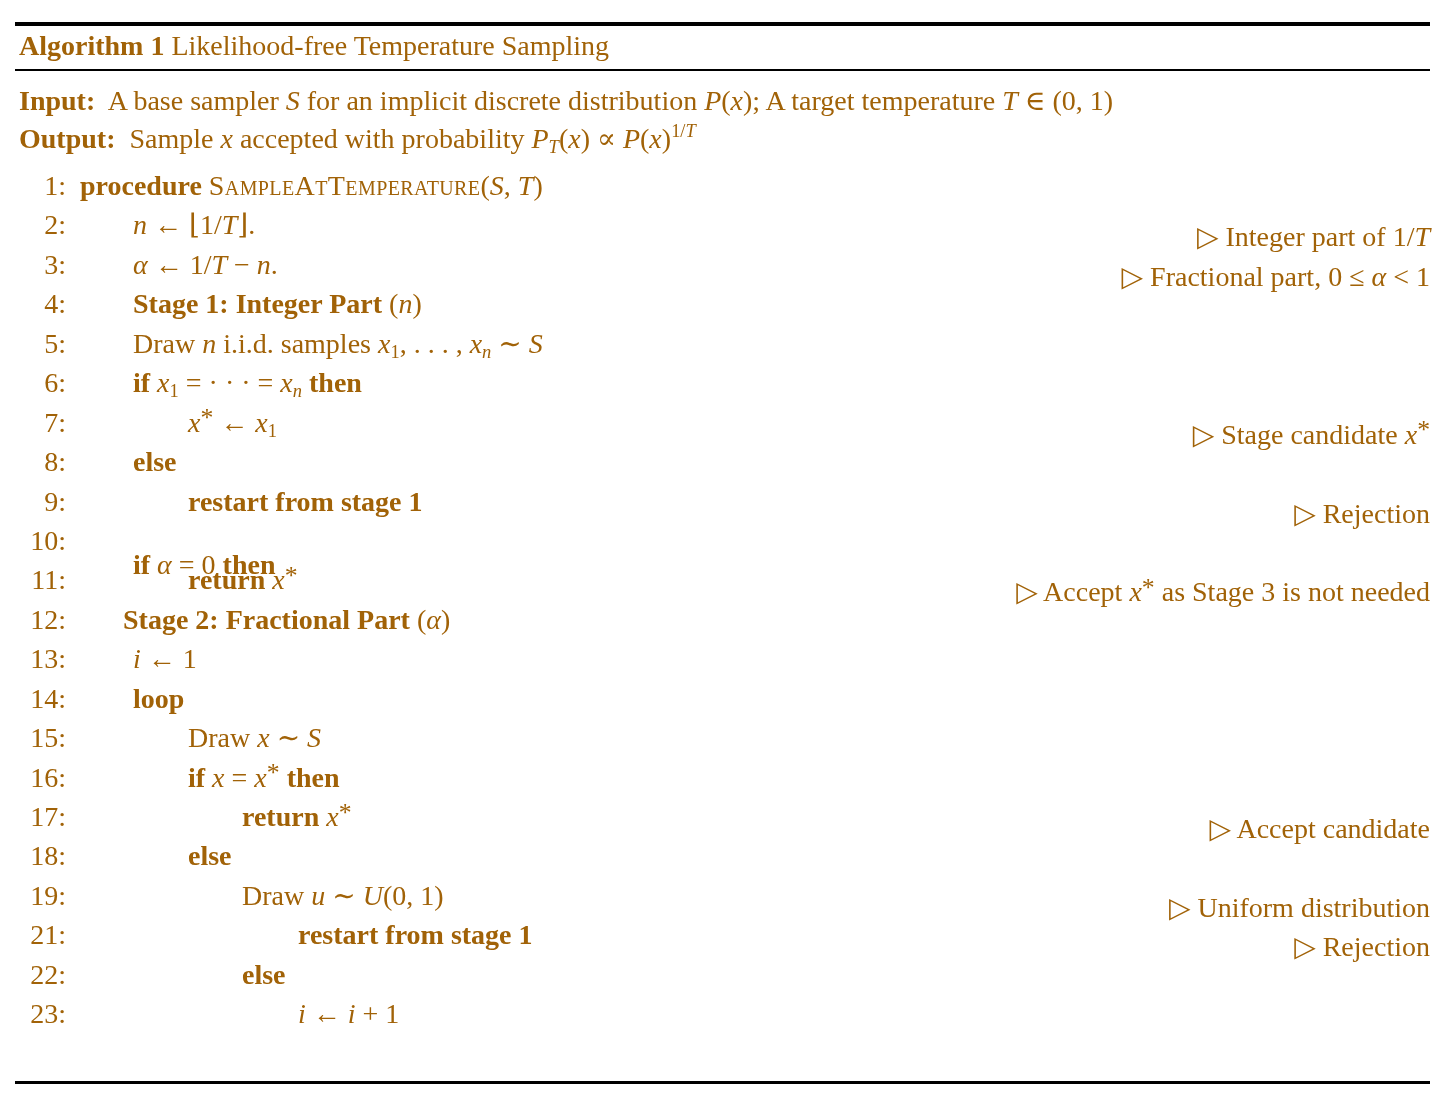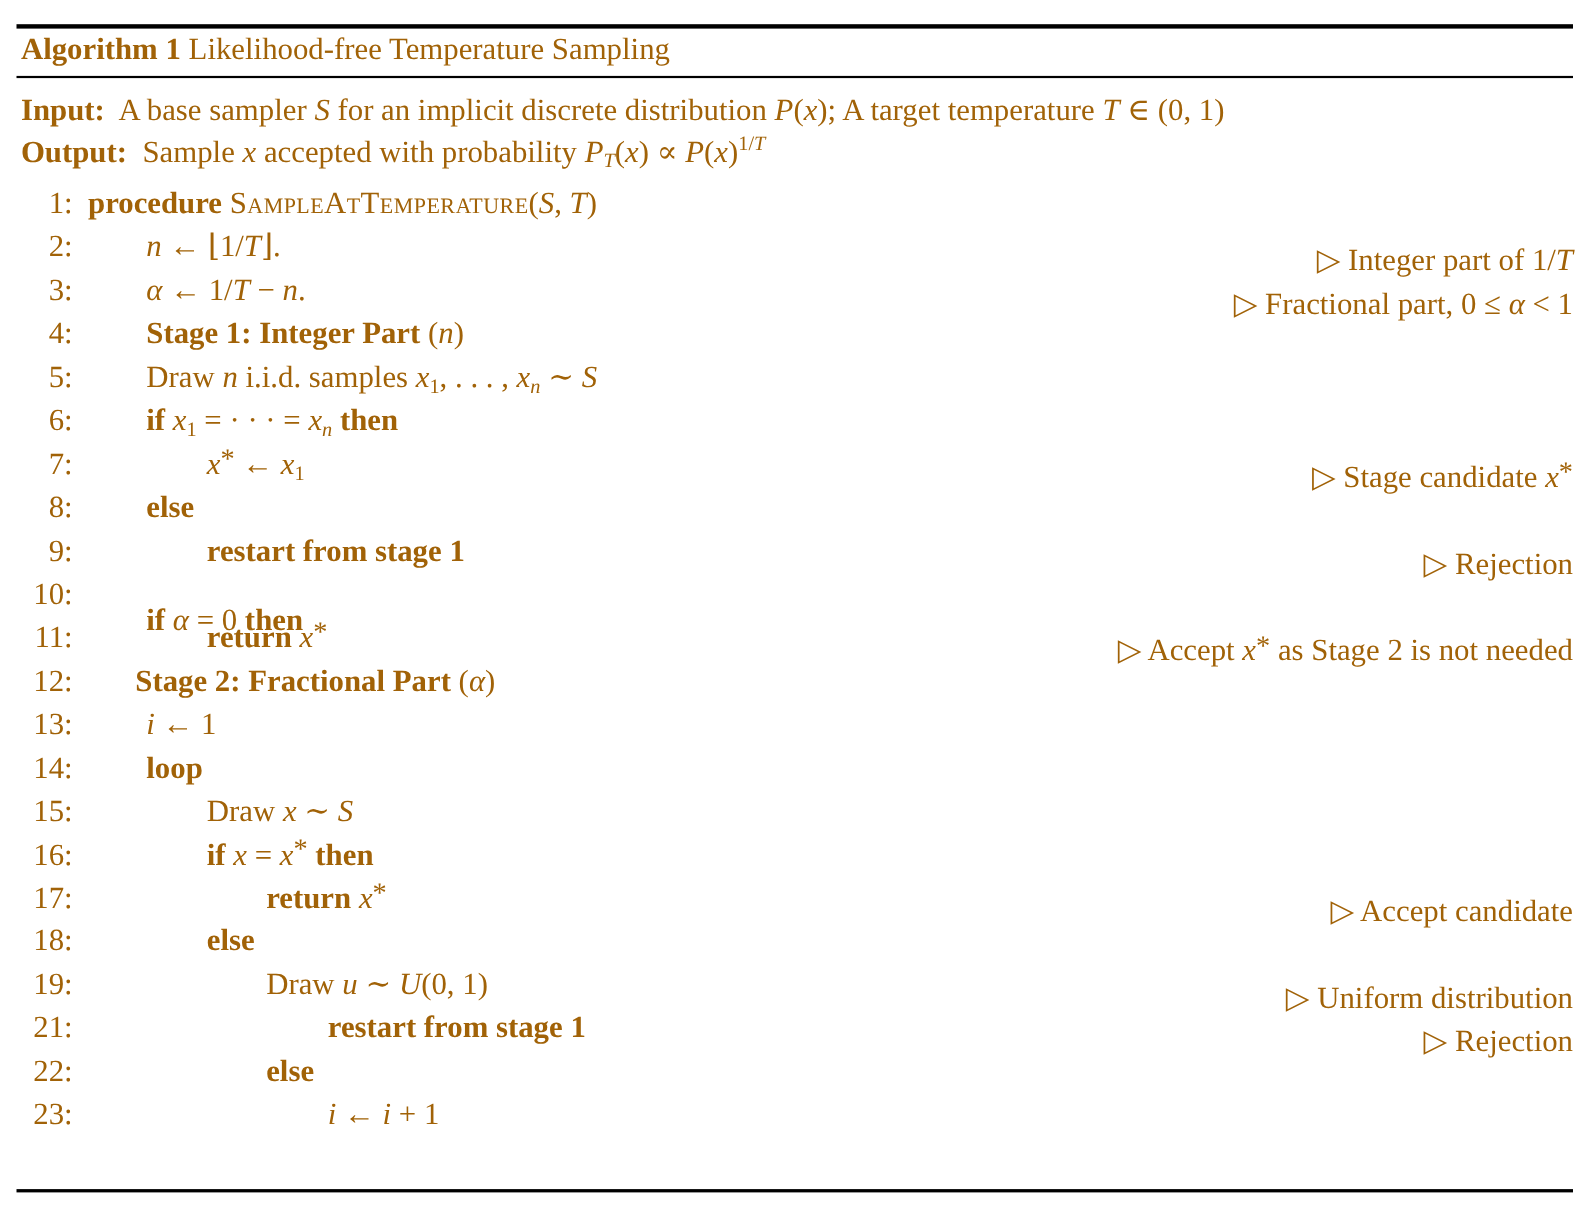--- a/index.html
+++ b/index.html
@@ -53,21 +53,21 @@
       <div class="aline"><span class="num">1:</span><span class="body" style="left: 65px;"><span class="tok t-b">procedure </span><span class="tok t-sc">SampleAtTemperature</span><span class="tok">(</span><span class="tok t-i">S</span><span class="tok">, </span><span class="tok t-i">T</span><span class="tok">)</span></span></div>
       <div class="aline"><span class="num">2:</span><span class="body" style="left: 118px;"><span class="tok t-i">n</span><span class="tok"> ← ⌊1/</span><span class="tok t-i">T</span><span class="tok">⌋.</span></span><span class="comment"><span class="tok">▷ Integer part of 1/</span><span class="tok t-i">T</span></span></div>
       <div class="aline"><span class="num">3:</span><span class="body" style="left: 118px;"><span class="tok t-i">α</span><span class="tok"> ← 1/</span><span class="tok t-i">T</span><span class="tok"> − </span><span class="tok t-i">n</span><span class="tok">.</span></span><span class="comment"><span class="tok">▷ Fractional part, 0 ≤ </span><span class="tok t-i">α</span><span class="tok"> &lt; 1</span></span></div>
       <div class="aline"><span class="num">4:</span><span class="body" style="left: 118px;"><span class="tok t-b">Stage 1: Integer Part</span><span class="tok"> (</span><span class="tok t-i">n</span><span class="tok">)</span></span></div>
       <div class="aline"><span class="num">5:</span><span class="body" style="left: 118px;"><span class="tok">Draw </span><span class="tok t-i">n</span><span class="tok"> i.i.d. samples </span><span class="tok t-i">x</span><span class="tok t-sub">1</span><span class="tok">, . . . , </span><span class="tok t-i">x</span><span class="tok t-subi">n</span><span class="tok"> ∼ </span><span class="tok t-i">S</span></span></div>
       <div class="aline"><span class="num">6:</span><span class="body" style="left: 118px; text-align: center;"><span class="tok t-b">if </span><span class="tok t-i">x</span><span class="tok t-sub">1</span><span class="tok"> = · · · = </span><span class="tok t-i">x</span><span class="tok t-subi">n</span><span class="tok"> </span><span class="tok t-b">then</span></span></div>
       <div class="aline"><span class="num">7:</span><span class="body" style="left: 173px;"><span class="tok t-i">x</span><span class="tok t-ast">*</span><span class="tok"> ← </span><span class="tok t-i">x</span><span class="tok t-sub">1</span></span><span class="comment"><span class="tok">▷ Stage candidate </span><span class="tok t-i">x</span><span class="tok t-ast">*</span></span></div>
       <div class="aline"><span class="num">8:</span><span class="body" style="left: 118px;"><span class="tok t-b">else</span></span></div>
       <div class="aline"><span class="num">9:</span><span class="body" style="left: 173px;"><span class="tok t-b">restart from stage 1</span></span><span class="comment"><span class="tok">▷ Rejection</span></span></div>
       <div class="aline"><span class="num">10:</span><span class="body" style="left: 118px; margin-top: 24px;"><span class="tok t-b">if </span><span class="tok t-i">α</span><span class="tok"> = 0 </span><span class="tok t-b">then</span></span></div>
-      <div class="aline"><span class="num">11:</span><span class="body" style="left: 173px;"><span class="tok t-b">return </span><span class="tok t-i">x</span><span class="tok t-ast">*</span></span><span class="comment"><span class="tok">▷ Accept </span><span class="tok t-i">x</span><span class="tok t-ast">*</span><span class="tok"> as Stage 2 is not needed</span></span></div>
+      <div class="aline"><span class="num">11:</span><span class="body" style="left: 173px;"><span class="tok t-b">return </span><span class="tok t-i">x</span><span class="tok t-ast">*</span></span><span class="comment"><span class="tok">▷ Accept </span><span class="tok t-i">x</span><span class="tok t-ast">*</span><span class="tok"> as Stage 3 is not needed</span></span></div>
       <div class="aline"><span class="num">12:</span><span class="body" style="left: 108px;"><span class="tok t-b">Stage 2: Fractional Part</span><span class="tok"> (</span><span class="tok t-i">α</span><span class="tok">)</span></span></div>
       <div class="aline"><span class="num">13:</span><span class="body" style="left: 118px;"><span class="tok t-i">i</span><span class="tok"> ← 1</span></span></div>
       <div class="aline"><span class="num">14:</span><span class="body" style="left: 118px;"><span class="tok t-b">loop</span></span></div>
       <div class="aline"><span class="num">15:</span><span class="body" style="left: 173px;"><span class="tok">Draw </span><span class="tok t-i">x</span><span class="tok"> ∼ </span><span class="tok t-i">S</span></span></div>
       <div class="aline"><span class="num">16:</span><span class="body" style="left: 173px;"><span class="tok t-b">if </span><span class="tok t-i">x</span><span class="tok"> = </span><span class="tok t-i">x</span><span class="tok t-ast">*</span><span class="tok"> </span><span class="tok t-b">then</span></span></div>
       <div class="aline"><span class="num">17:</span><span class="body" style="left: 227px;"><span class="tok t-b">return </span><span class="tok t-i">x</span><span class="tok t-ast">*</span></span><span class="comment"><span class="tok">▷ Accept candidate</span></span></div>
       <div class="aline"><span class="num">18:</span><span class="body" style="left: 173px;"><span class="tok t-b">else</span></span></div>
       <div class="aline"><span class="num">19:</span><span class="body" style="left: 227px;"><span class="tok">Draw </span><span class="tok t-i">u</span><span class="tok"> ∼ </span><span class="tok t-cal">U</span><span class="tok">(0, 1)</span></span><span class="comment"><span class="tok">▷ Uniform distribution</span></span></div>
       <div class="aline"><span class="num">21:</span><span class="body" style="left: 283px;"><span class="tok t-b">restart from stage 1</span></span><span class="comment"><span class="tok">▷ Rejection</span></span></div>
       <div class="aline"><span class="num">22:</span><span class="body" style="left: 227px;"><span class="tok t-b">else</span></span></div>

